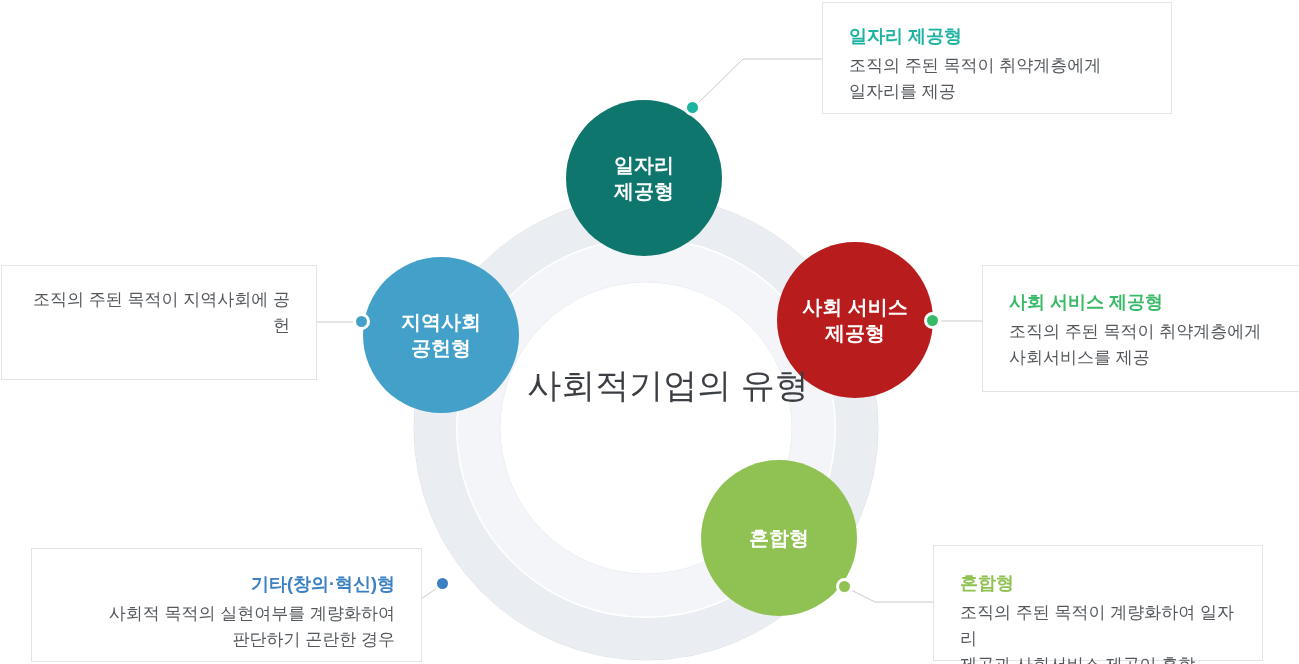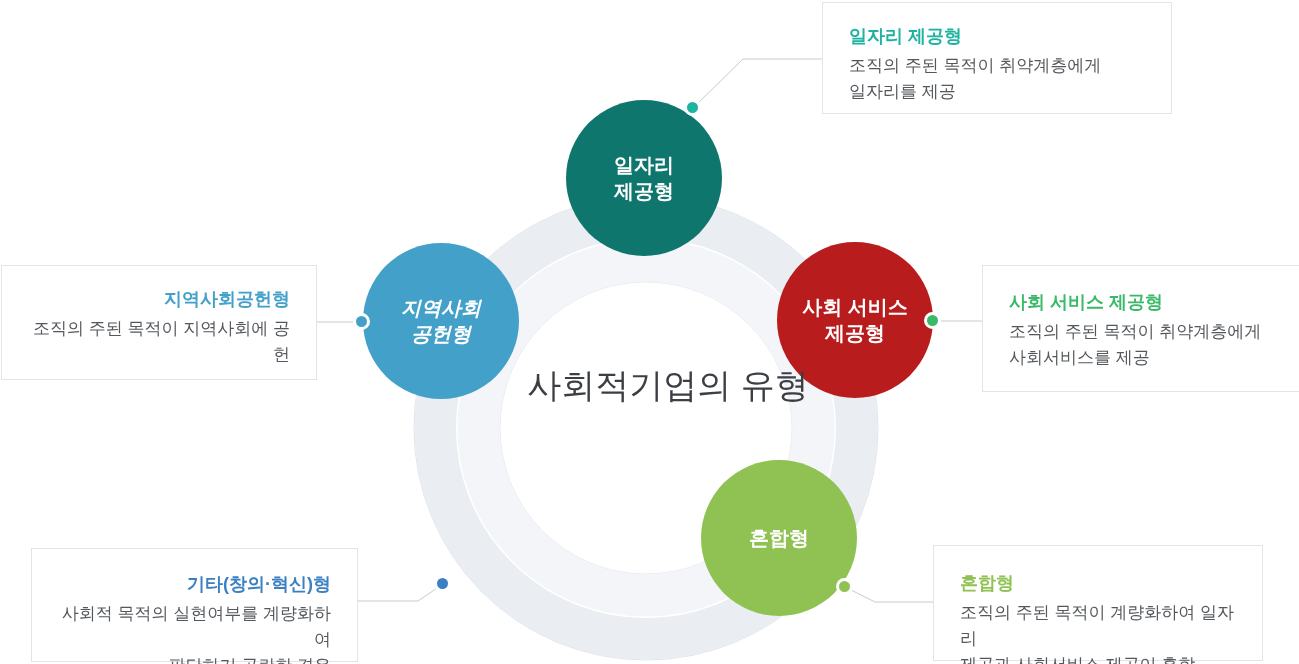--- a/index.html
+++ b/index.html
@@ -27,21 +27,21 @@
     justify-content: center;
     text-align: center;
     color: #ffffff;
     font-weight: bold;
     font-size: 20px;
     line-height: 1.32;
     white-space: pre-line;
   }
   .node-top          { left: 566px; top: 100px; }
   .node-right        { left: 777px; top: 242px; }
-  .node-left         { left: 363px; top: 243px; font-style: italic; }
+  .node-left         { left: 363px; top: 257px; }
   .node-bottom-left  { left: 438px; top: 460px; }
   .node-bottom-right { left: 701px; top: 460px; }
 
   .center-title {
     position: absolute;
     left: 500px;
     top: 368px;
     width: 336px;
     text-align: center;
     font-size: 34px;
@@ -64,21 +64,21 @@
   }
   .callout-body {
     font-size: 17px;
     color: #54585c;
     line-height: 26px;
     white-space: pre-line;
   }
   .callout-top-right   { left: 822px; top: 2px;   width: 350px; height: 112px; }
   .callout-right       { left: 982px; top: 265px; width: 330px; height: 127px; padding-top: 24px; }
   .callout-left        { left: 1px;   top: 265px; width: 316px; height: 115px; text-align: right; }
-  .callout-bottom-left { left: 31px;  top: 548px; width: 327px; height: 114px; text-align: right; padding-top: 23px; }
+  .callout-bottom-left { left: 31px;  top: 548px; width: 391px; height: 114px; text-align: right; padding-top: 23px; }
   .callout-bottom-right{ left: 933px; top: 545px; width: 330px; height: 116px; padding-top: 25px; }
 
   .dot {
     position: absolute;
     width: 11px;
     height: 11px;
     border-radius: 50%;
     border: 3px solid #ffffff;
   }
   .dot-top          { left: 684px; top: 99px; }
@@ -137,21 +137,20 @@
     <div class="callout-title" style="color: rgb(29, 179, 161);">일자리 제공형</div>
     <div class="callout-body">조직의 주된 목적이 취약계층에게
 일자리를 제공</div>
   </div>
   <div class="callout callout-right">
     <div class="callout-title" style="color: rgb(58, 186, 104);">사회 서비스 제공형</div>
     <div class="callout-body">조직의 주된 목적이 취약계층에게
 사회서비스를 제공</div>
   </div>
   <div class="callout callout-left">
-    <div class="callout-title" style="color: rgb(67, 161, 201);">지역사회공헌형</div>
     <div class="callout-body">조직의 주된 목적이 지역사회에 공헌</div>
   </div>
   <div class="callout callout-bottom-left">
     <div class="callout-title" style="color: rgb(59, 128, 194);">기타(창의·혁신)형</div>
     <div class="callout-body">사회적 목적의 실현여부를 계량화하여
 판단하기 곤란한 경우</div>
   </div>
   <div class="callout callout-bottom-right">
     <div class="callout-title" style="color: rgb(144, 194, 83);">혼합형</div>
     <div class="callout-body">조직의 주된 목적이 계량화하여 일자리

